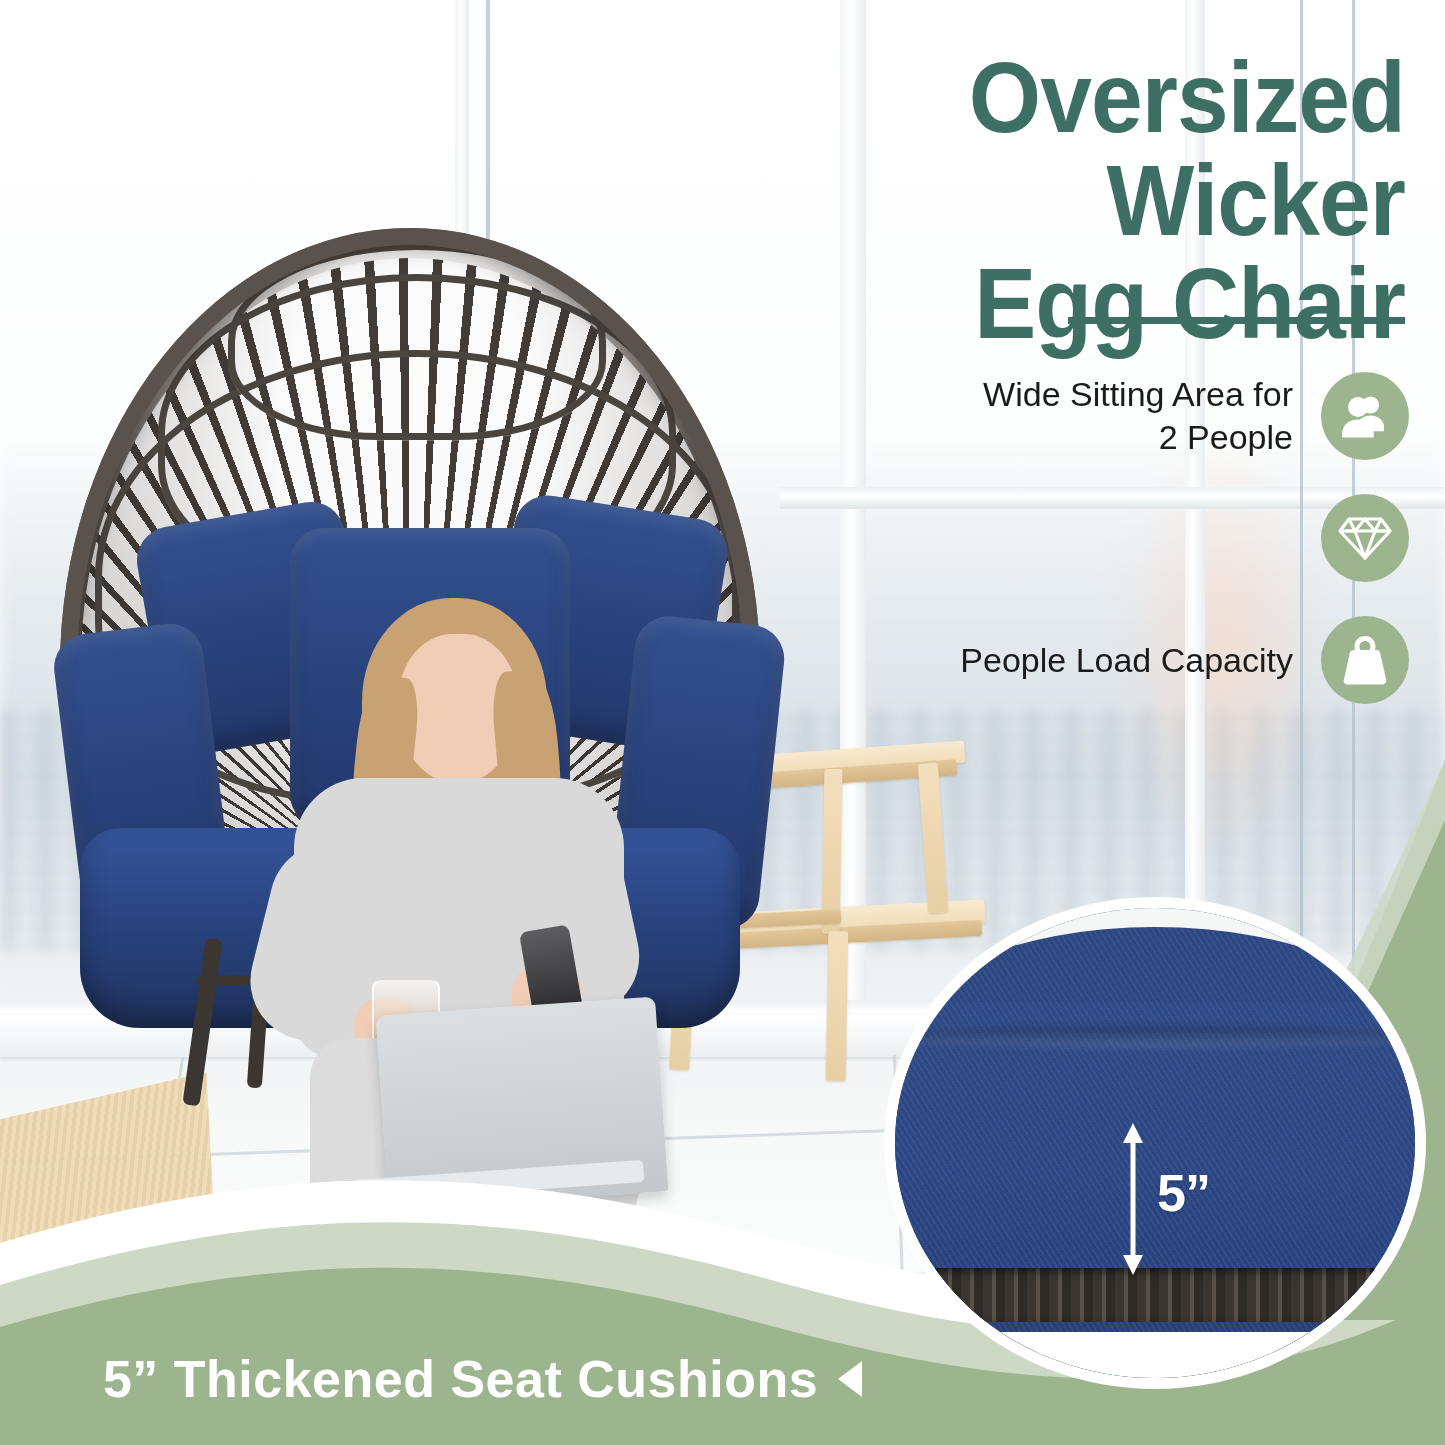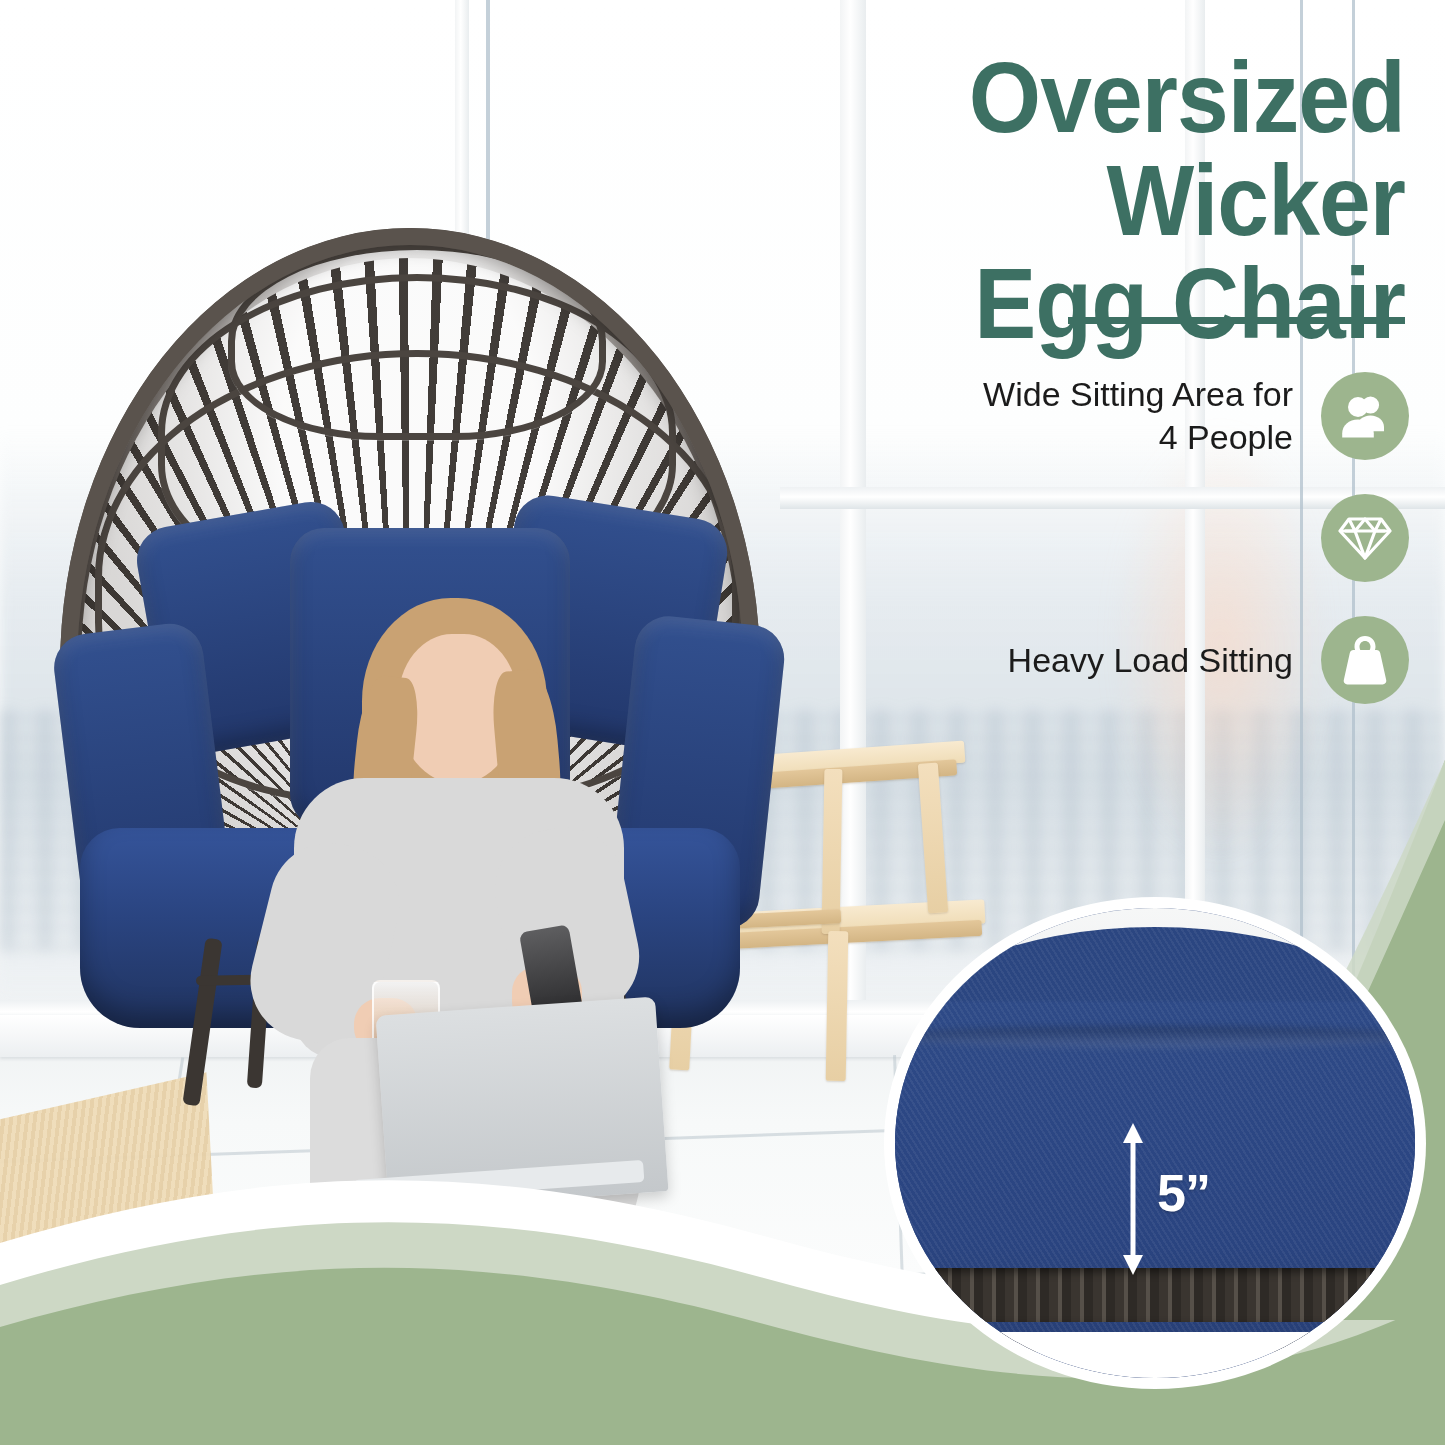--- a/index.html
+++ b/index.html
@@ -342,21 +342,21 @@
   </svg>
 
   <div class="title">Oversized Wicker
 Egg Chair</div>
   <div class="rule"></div>
 
   <div class="features">
 
     <div class="frow">
       <div class="ftext">Wide Sitting Area for
-4 People</div>
+2 People</div>
       <div class="badge">
         <span>
           <svg width="52" height="52" viewBox="0 0 52 52" fill="#ffffff">
             <circle cx="31.5" cy="15" r="8.6"></circle>
             <path d="M31.5 25.5c7.6 0 13.5 5 13.5 11.8v3.9H18V37.3c0-6.8 5.9-11.8 13.5-11.8z"></path>
             <circle cx="19" cy="17" r="10"></circle>
             <path d="M19 29.5c9 0 15.8 5.9 15.8 13.8v4.2H3.2v-4.2C3.2 35.4 10 29.5 19 29.5z"></path>
           </svg>
         </span>
       </div>
@@ -371,21 +371,21 @@
             <path d="M11 6l6 12-10 0"></path>
             <path d="M43 6l-6 12 10 0"></path>
             <path d="M17 18l10 27 10-27"></path>
             <path d="M17 18l10-12 10 12"></path>
           </svg>
         </span>
       </div>
     </div>
 
     <div class="frow">
-      <div class="ftext">Heavy Load Sitting</div>
+      <div class="ftext">People Load Capacity</div>
       <div class="badge">
         <span>
           <svg width="50" height="52" viewBox="0 0 50 52" fill="#ffffff">
             <path d="M25 2c6 0 10.5 4.6 10.5 10.5 0 1.9-.5 3.6-1.3 5.1h-5.8c1.3-1.2 2.1-3 2.1-5.1 0-3.2-2.4-5.6-5.5-5.6s-5.5 2.4-5.5 5.6c0 2.1.8 3.9 2.1 5.1h-5.8c-.8-1.5-1.3-3.2-1.3-5.1C14.5 6.6 19 2 25 2z"></path>
             <path d="M13.5 16h23c1.8 0 3.3 1.2 3.7 3l6 27c.5 2.3-1.2 4.4-3.6 4.4H7.4c-2.4 0-4.1-2.1-3.6-4.4l6-27c.4-1.8 1.9-3 3.7-3z"></path>
           </svg>
         </span>
       </div>
     </div>
   </div>
@@ -400,14 +400,18 @@
     <div class="whitefoot"></div>
 
     <svg class="dimline" viewBox="0 0 26 152">
       <line x1="13" y1="14" x2="13" y2="138" stroke="#ffffff" stroke-width="5"></line>
       <polygon points="13,0 23,20 3,20" fill="#ffffff"></polygon>
       <polygon points="13,152 23,132 3,132" fill="#ffffff"></polygon>
     </svg>
     <div class="dimlabel">5”</div>
   </div>
 
+  <div class="banner">
+    <span>5” Thickened Seat Cushions</span>
+    <span class="tri"></span>
+  </div>
 
 </div>
 
 </body></html>

